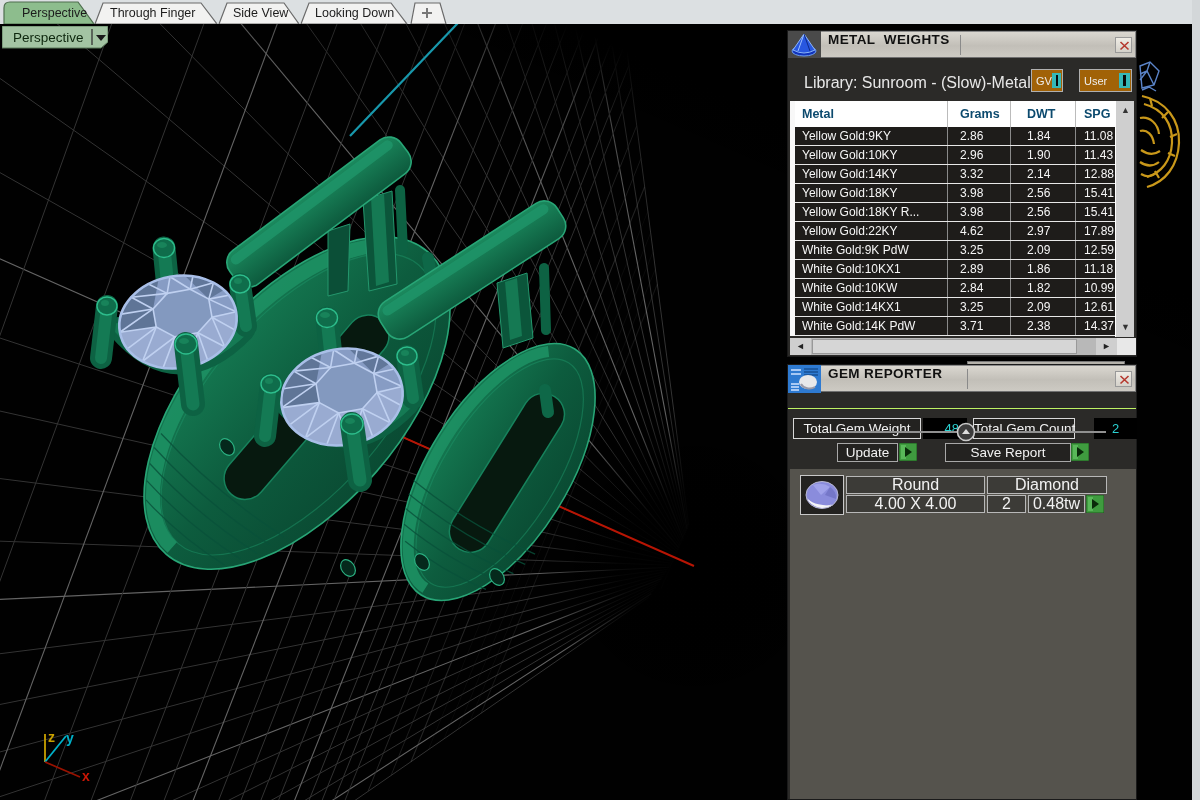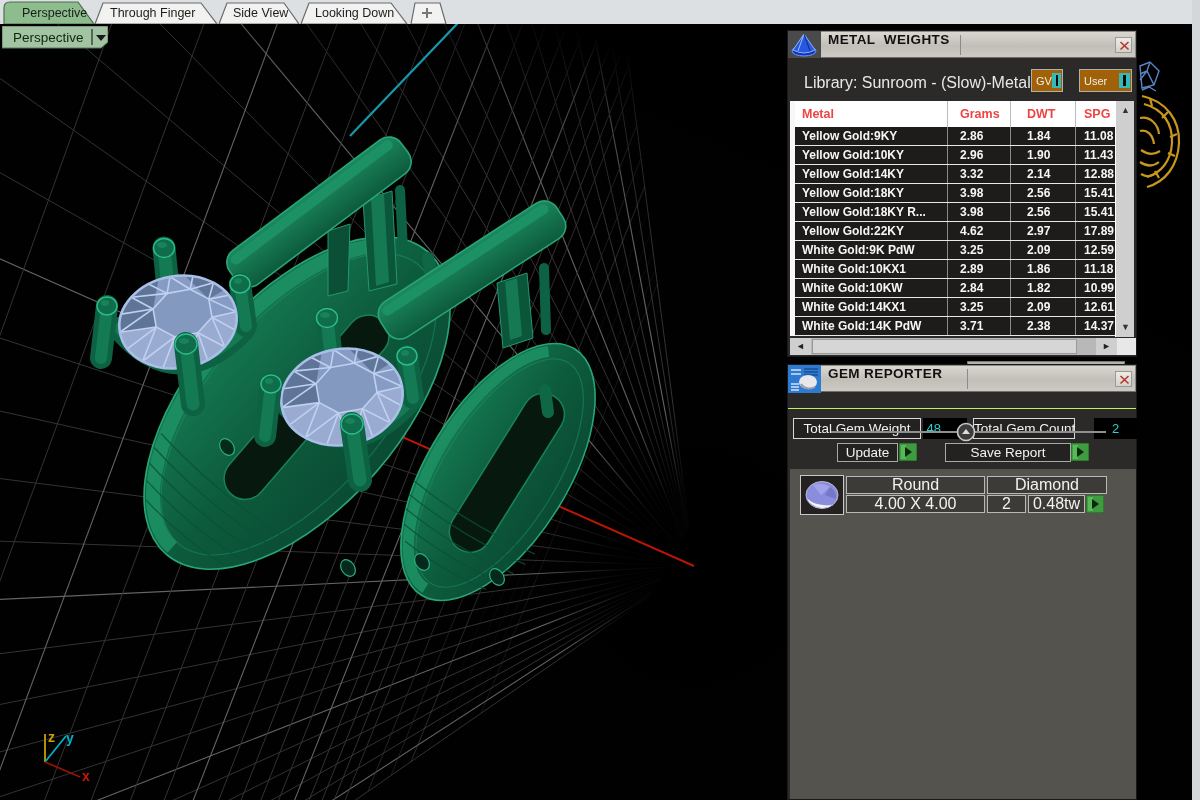--- a/index.html
+++ b/index.html
@@ -15,23 +15,23 @@
 .pclose{position:absolute;right:3px;top:5px;width:17px;height:16px;background:linear-gradient(#efece5,#d4d1ca);border:1px solid #999}
 #metal{position:absolute;left:787px;top:30px;width:350px;height:327px;background:#2b2a28;border:1px solid #1a1a1a}
 .mbody{position:relative;height:299px}
 .librow{position:relative;height:43px}
 .libtxt{position:absolute;left:16px;top:16px;font-size:16px;color:#e8e8e8}
 .tbtn{position:absolute;top:11px;height:23px;border:1px solid #b0b0b0;background:#a16207;display:flex;align-items:center}
 .tlab{font-size:11px;color:#eee;padding-left:4px;flex:1}
 .tsq{position:relative;width:11px;height:15px;background:#35b8b8;margin-right:1px}.tsq i{position:absolute;left:4px;top:2px;width:2.5px;height:11px;background:#0a0a0a}
 .mtable{position:absolute;left:2px;top:43px;width:327px;background:#f8f8f8;padding-left:5px}
 .mhead{position:relative;height:26px;background:#fff}
-.mhead>div{font-weight:bold;color:#ef4444;font-size:12.5px;line-height:26px}
+.mhead>div{font-weight:bold;color:#0c4a6e;font-size:12.5px;line-height:26px}
 .mrow{position:relative;height:19px;background:#1e1c1a;border-bottom:1px solid #e8e8e8}
-.mrow>div{color:#f6f6f6;font-size:12px;font-weight:bold;line-height:18px;white-space:nowrap;overflow:hidden}
+.mrow>div{color:#f6f6f6;font-size:12px;font-weight:normal;line-height:18px;white-space:nowrap;overflow:hidden}
 .c0{position:absolute;left:0;width:153px;padding-left:7px}
 .c1{position:absolute;left:158px;width:58px;padding-left:7px}
 .c2{position:absolute;left:217px;width:64px;padding-left:15px}
 .c3{position:absolute;left:282px;width:45px;padding-left:7px}
 .mrow .c0{border-right:1px solid #8a8a8a}
 .mrow .c1{border-right:1px solid #8a8a8a}
 .mrow .c2{border-right:1px solid #8a8a8a}
 .mhead .c0,.mhead .c1,.mhead .c2{border-right:1px solid #bbb}
 .vscroll{position:absolute;right:2px;top:43px;width:19px;height:236px;background:#cfcfcf;border-left:1px solid #fff}
 .varr{position:absolute;left:0;width:19px;height:19px;color:#333;font-size:9px;text-align:center;line-height:19px}
@@ -39,21 +39,21 @@
 .harr{position:absolute;top:0;width:21px;height:17px;color:#222;font-size:9px;text-align:center;line-height:17px;background:#cfcfcf}
 .hthumb{position:absolute;left:22px;top:1px;width:265px;height:15px;background:#d6d6d6;border:1px solid #999}
 .hcorner{position:absolute;right:0;top:0;width:19px;height:17px;background:#e8e8e8}
 
 #gemback{position:absolute;left:967px;top:361px;width:158px;height:9px;background:#b5b2ab;border:1px solid #777}
 #gemp{position:absolute;left:787px;top:364px;width:350px;height:436px;background:#2b2a28;border:1px solid #1a1a1a}
 #gemp .psep{left:178px}
 .gbody{position:relative;height:407px}
 .gwrow{position:absolute;left:0;top:16px;width:100%;height:36px;border-top:1px solid #bef264}
 .glab{position:absolute;top:9px;height:21px;border:1px solid #d8d8d8;background:#232220;color:#f2f2f2;font-size:13.5px;text-align:center;line-height:19px;white-space:nowrap}
-.gval{position:absolute;top:9px;height:21px;background:#000;color:#2ad2d2;font-size:13px;line-height:21px;padding-right:8px}
+.gval{position:absolute;top:9px;height:21px;background:#000;color:#2ad2d2;font-size:13px;line-height:21px;text-align:right;padding-right:8px}
 .gslider{position:absolute;left:0;top:24px;width:100%;height:20px}
 .sline{position:absolute;left:43px;top:15px;width:275px;height:1.5px;background:#909090}
 .sknob{position:absolute;left:168px;top:6px}
 .gbtns{position:absolute;left:0;top:50px;width:100%;height:26px}
 .gbtn{position:absolute;top:1px;height:19px;border:1px solid #a8a8a8;background:#232220;color:#f2f2f2;font-size:13.5px;text-align:center;line-height:17px}
 .garr{position:absolute;top:1px;width:18px;height:18px}
 .ggray{position:absolute;left:2px;top:77px;width:346px;height:330px;background:#55534d}
 .gthumb{position:absolute;left:10px;top:6px;width:44px;height:40px;background:#232220;border:1px solid #c8c8c8;padding:1px}
 .gcell{position:absolute;height:18px;background:#3c3b37;border:1px solid #b8b8b8;color:#f2f2f2;font-size:16px;text-align:center;line-height:16px}
 </style></head>

